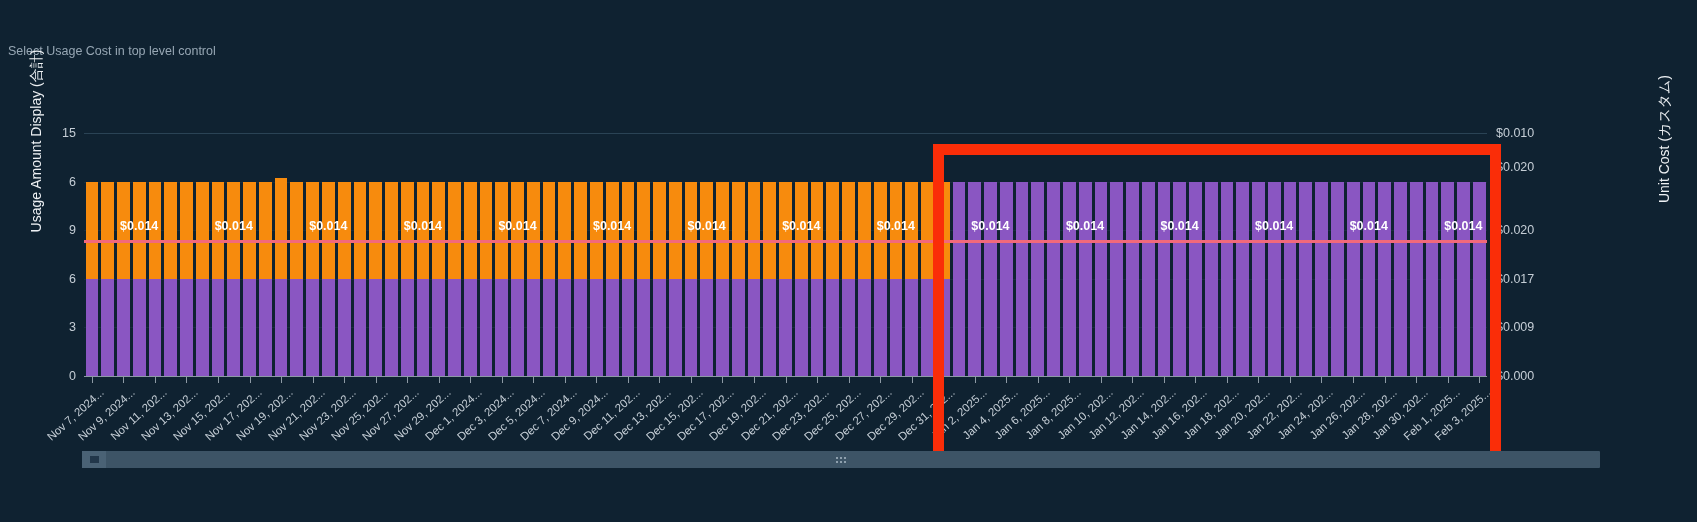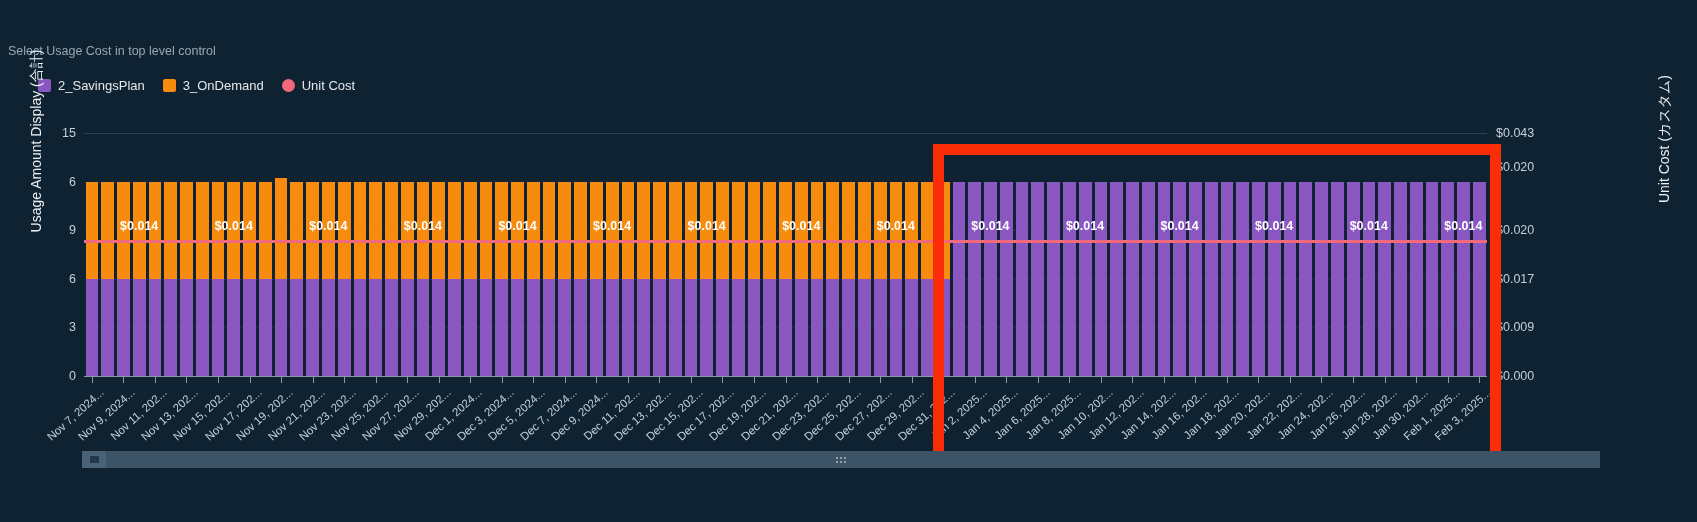--- a/index.html
+++ b/index.html
@@ -148,53 +148,39 @@
   }
   .scroll-grip i { display: block; width: 2px; height: 2px; background: #8ea0ae; }
 </style>
 </head>
 <body>
 
 <div class="root">
 
   <div class="subtitle">Select Usage Cost in top level control</div>
 
-  <div class="legend" id="legend">
-      <div class="legend-item">
-        <span class="legend-swatch" style="background: rgb(138, 86, 194);"></span>
-        <span class="legend-label">2_SavingsPlan</span>
-      </div>
-      <div class="legend-item">
-        <span class="legend-swatch" style="background: rgb(247, 139, 13);"></span>
-        <span class="legend-label">3_OnDemand</span>
-      </div>
-      <div class="legend-item">
-        <span class="legend-dot" style="background: rgb(242, 105, 123);"></span>
-        <span class="legend-label">Unit Cost</span>
-      </div>
-    </div>
 
   <div class="axis-title-left">Usage Amount Display (合計)</div>
   <div class="axis-title-right">Unit Cost (カスタム)</div>
 
   <div class="y-axis-left" id="yleft">
       <div class="ytick" style="top: 243px;">0</div>
       <div class="ytick" style="top: 194.4px;">3</div>
       <div class="ytick" style="top: 145.8px;">6</div>
       <div class="ytick" style="top: 97.2px;">9</div>
       <div class="ytick" style="top: 48.6px;">6</div>
       <div class="ytick" style="top: 0px;">15</div>
     </div>
   <div class="y-axis-right" id="yright">
       <div class="ytick-r" style="top: 243px;">$0.000</div>
       <div class="ytick-r" style="top: 194.4px;">$0.009</div>
       <div class="ytick-r" style="top: 145.8px;">$0.017</div>
       <div class="ytick-r" style="top: 97.2px;">$0.020</div>
       <div class="ytick-r" style="top: 34px;">$0.020</div>
-      <div class="ytick-r" style="top: 0px;">$0.043</div>
+      <div class="ytick-r" style="top: 0px;">$0.010</div>
     </div>
 
   <div id="gridlines">
       <div class="gridline" style="top: 133px; opacity: 1;"></div>
       <div class="gridline" style="top: 181.6px; opacity: 0.35;"></div>
       <div class="gridline" style="top: 230.2px; opacity: 0.35;"></div>
       <div class="gridline" style="top: 278.8px; opacity: 0.35;"></div>
       <div class="gridline" style="top: 327.4px; opacity: 0.35;"></div>
     </div>
 

